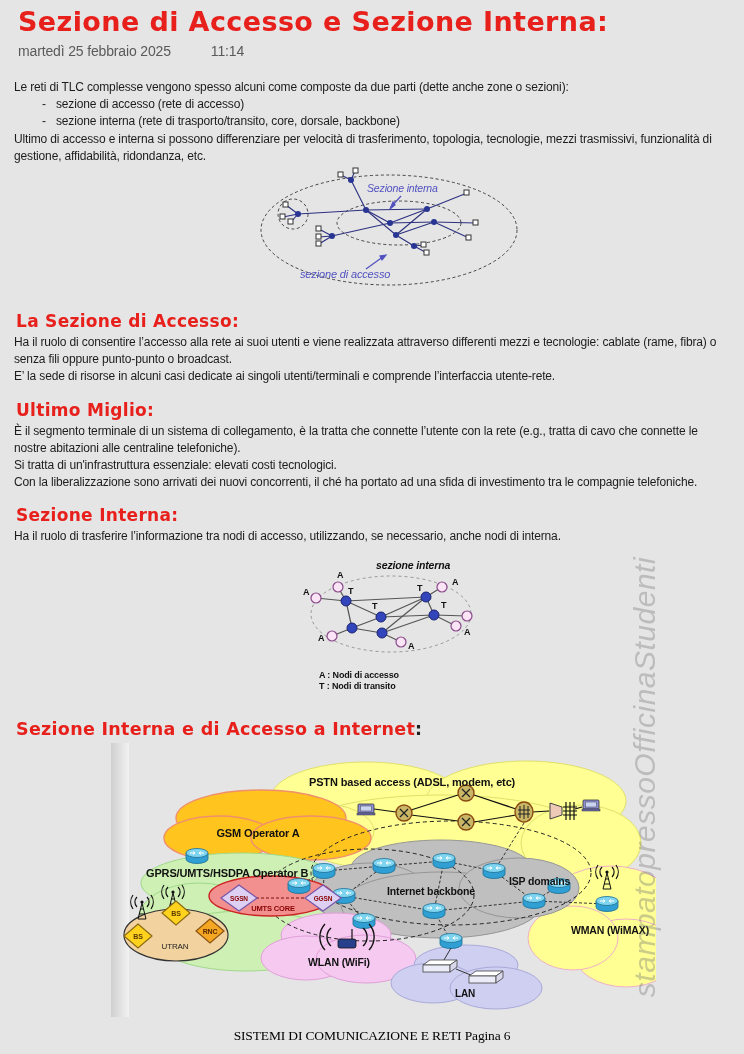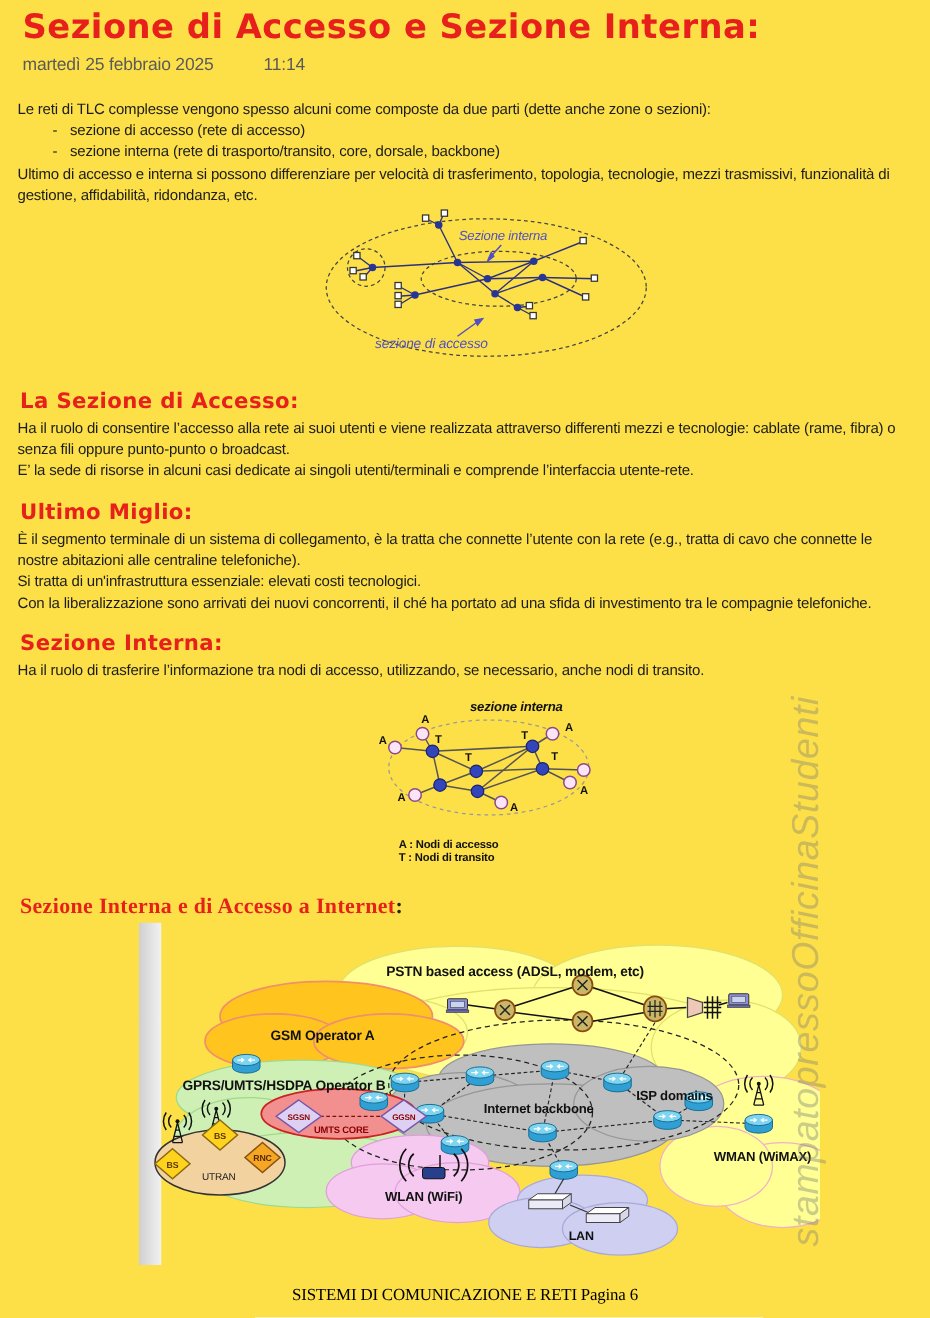--- a/index.html
+++ b/index.html
@@ -1,16 +1,16 @@
 <!DOCTYPE html>
 <html><head>
 <meta charset="utf-8">
 <style>
   html,body{margin:0;padding:0;background:#fff;}
-  .page{position:relative;width:744px;height:1054px;background:#fde047;overflow:hidden;
+  .page{position:relative;width:744px;height:1054px;background:#e5e5e5;overflow:hidden;
         font-family:"Liberation Sans",sans-serif;color:#1c1c1c;letter-spacing:-0.15px;}
   .content{padding:0 12px 0 14px;}
   h1.title{margin:6px 0 0 4px;font-size:27px;line-height:32px;font-weight:800;
            color:#e8201c;letter-spacing:.4px;font-family:"DejaVu Sans",sans-serif;}
   .dateline{margin:5px 0 0 4px;font-size:14px;color:#5a5a5a;}
   .dateline .time{margin-left:40px;}
   .bodytext{font-size:12px;line-height:17.2px;}
   .intro{margin-top:20px;}
   p.pline{margin:0;}
   .bullet-row{display:flex;margin-left:28px;}
@@ -133,21 +133,21 @@
 
     <h2 class="sechead">Ultimo Miglio:</h2>
     <div class="bodytext">
       <p class="pline">È il segmento terminale di un sistema di collegamento, è la tratta che connette l’utente con la rete (e.g., tratta di cavo che connette le nostre abitazioni alle centraline telefoniche).</p>
       <p class="pline">Si tratta di un'infrastruttura essenziale: elevati costi tecnologici.</p>
       <p class="pline">Con la liberalizzazione sono arrivati dei nuovi concorrenti, il ché ha portato ad una sfida di investimento tra le compagnie telefoniche.</p>
     </div>
 
     <h2 class="sechead">Sezione Interna:</h2>
     <div class="bodytext">
-      <p class="pline">Ha il ruolo di trasferire l’informazione tra nodi di accesso, utilizzando, se necessario, anche nodi di transito.</p>
+      <p class="pline">Ha il ruolo di trasferire l’informazione tra nodi di accesso, utilizzando, se necessario, anche nodi di interna.</p>
     </div>
 
     <div class="d2wrap">
       <svg width="280" height="145" viewBox="0 0 280 145">
         <ellipse cx="127" cy="60" rx="80" ry="38" fill="none" stroke="#999" stroke-width="1" stroke-dasharray="3,3"></ellipse>
         <text x="112" y="15" font-size="10.5" font-weight="bold" font-style="italic" fill="#111">sezione interna</text>
         <g stroke="#555" stroke-width="1.2">
           <line x1="82" y1="47" x2="117" y2="63"></line>
             <line x1="82" y1="47" x2="162" y2="43"></line>
           <line x1="82" y1="47" x2="88" y2="74"></line>
@@ -195,21 +195,21 @@
           <text x="188" y="31">A</text>
           <text x="200" y="81">A</text>
         </g>
         <g fill="#111" font-size="9" font-weight="bold">
           <text x="55" y="124">A : Nodi di accesso</text>
           <text x="55" y="135">T : Nodi di transito</text>
         </g>
       </svg>
     </div>
 
-    <h2 class="sechead" style="margin-top:16px;font-size:17.5px;font-family:Liberation Serif, serif;"><span>Sezione Interna e di Accesso a Internet</span><span class="colon">:</span></h2>
+    <h2 class="sechead" style="margin-top:21px;font-size:17.5px;"><span>Sezione Interna e di Accesso a Internet</span><span class="colon">:</span></h2>
 
     <div class="d3wrap">
       <svg width="545" height="276" viewBox="0 0 545 276">
         <defs>
           <linearGradient id="strip" x1="0" y1="0" x2="1" y2="0">
             <stop offset="0" stop-color="#cfcfcf"></stop>
               <stop offset="1" stop-color="#f2f2f2"></stop>
           </linearGradient>
           <g id="router">
             <path d="M-11,-3 L-11,3 A11,4.5 0 0 0 11,3 L11,-3 Z" fill="#2f9fd4" stroke="#1b6e93" stroke-width="0.8"></path>

